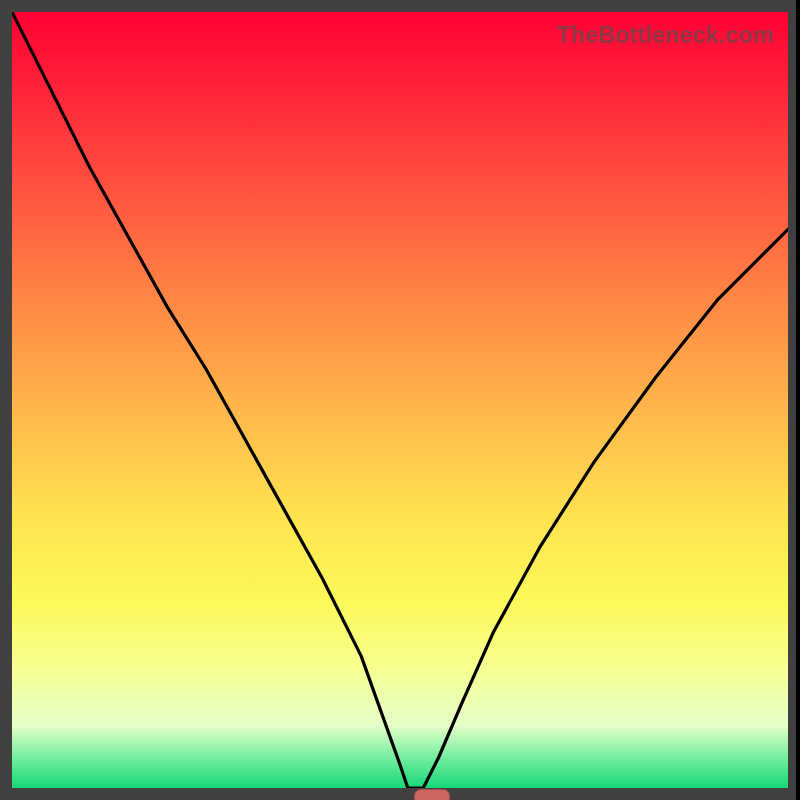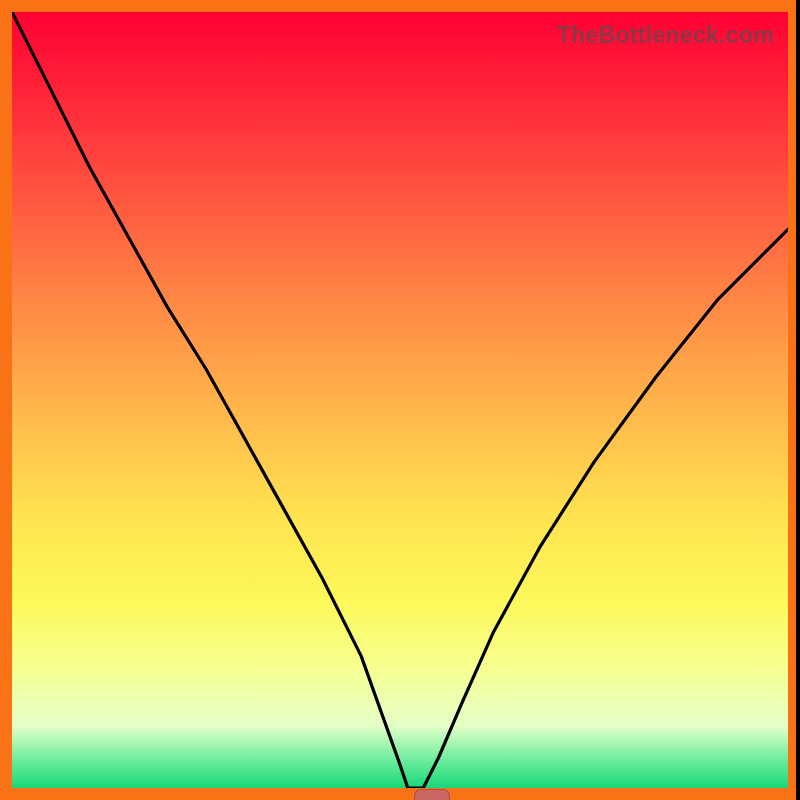--- a/index.html
+++ b/index.html
@@ -1,20 +1,20 @@
 <!DOCTYPE html>
 <html><head>
 <meta charset="utf-8">
 <style>
   body { margin: 0; padding: 0; background: #000; }
   .chart-container {
     width: 796px;
     height: 800px;
     position: relative;
-    background: #f97316;
+    background: #404040;
   }
   .plot-area {
     position: absolute;
     left: 12px;
     top: 12px;
     width: 776px;
     height: 776px;
     background: linear-gradient(to bottom,
       #ff0033 0%,
       #ff2b3a 12%,

